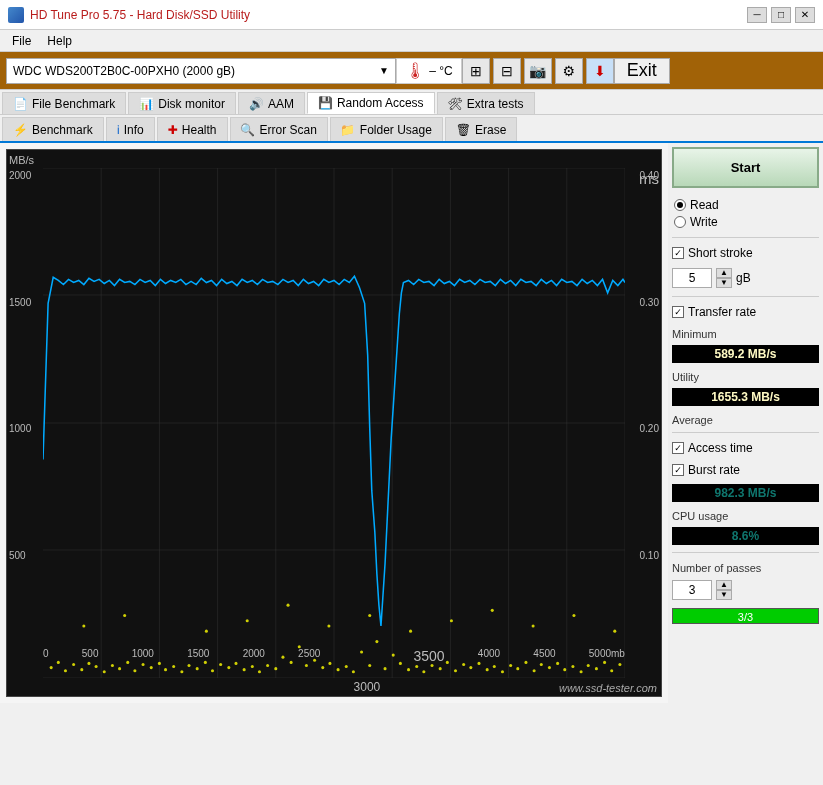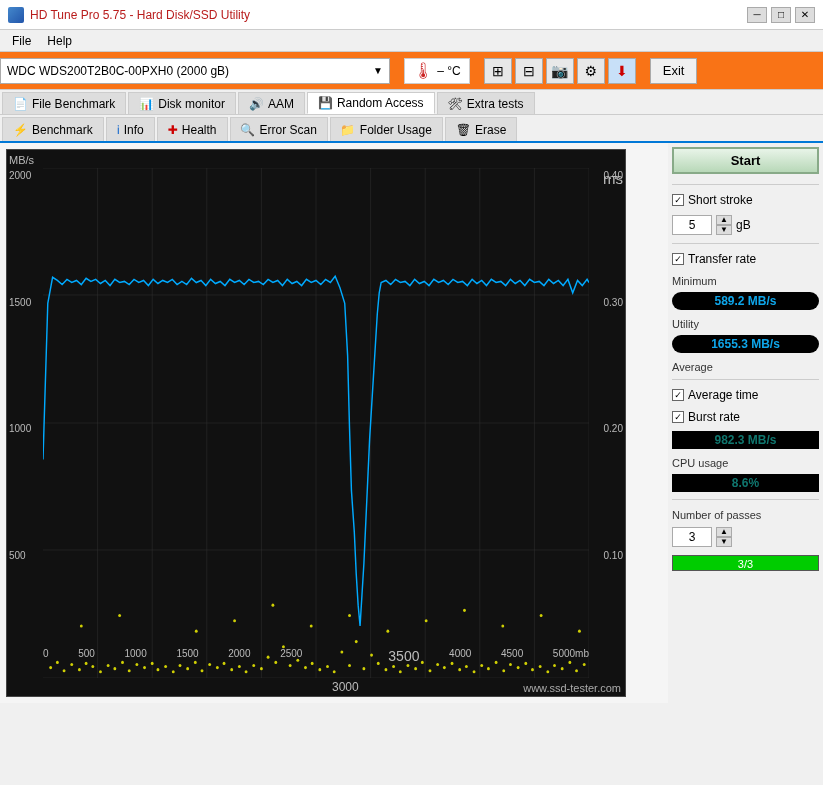--- a/index.html
+++ b/index.html
@@ -10,67 +10,67 @@
     #titlebar .icon { width: 16px; height: 16px; margin-right: 6px; background: linear-gradient(135deg, #4488cc, #2255aa); border-radius: 2px; display: inline-block; }
     #titlebar .title { font-size: 12px; color: #b91c1c; flex: 1; }
     #titlebar .winbtns { display: flex; gap: 4px; }
     #titlebar .winbtn { width: 20px; height: 16px; background: #ddd; border: 1px solid #aaa; display: flex; align-items: center; justify-content: center; font-size: 10px; cursor: pointer; }
     
     
     #menubar { background: #f0f0f0; display: flex; gap: 0; padding: 2px 4px; border-bottom: 1px solid #ccc; height: 22px; align-items: center; }
     #menubar span { padding: 2px 8px; cursor: pointer; font-size: 12px; }
     
     
-    #toolbar { background: #f97316; display: flex; align-items: center; padding: 4px 0; border-bottom: 1px solid #ccc; height: 38px; gap: 14px; }
+    #toolbar { background: #a16207; display: flex; align-items: center; padding: 4px 6px; border-bottom: 1px solid #ccc; height: 38px; gap: 0; }
     .drive-select { width: 390px; height: 26px; background: #fff; border: 1px solid #aaa; padding: 2px 6px; font-size: 12px; display: flex; align-items: center; justify-content: space-between; cursor: pointer; }
     .drive-select .arrow { font-size: 10px; }
     .temp-display { display: flex; align-items: center; gap: 4px; padding: 2px 8px; border: 1px solid #ccc; background: #fff; height: 26px; font-size: 12px; }
     .toolbar-icons { display: flex; gap: 3px; }
     .toolbar-icon { width: 28px; height: 26px; background: #e8e8e8; border: 1px solid #aaa; display: flex; align-items: center; justify-content: center; cursor: pointer; font-size: 14px; }
     .toolbar-icon.active { background: #c8e0f8; }
-    .exit-btn { background: #f0f0f0; border: 1px solid #aaa; padding: 2px 12px; height: 26px; cursor: pointer; font-size: 13px; display: flex; align-items: center; }
+    .exit-btn { background: #f0f0f0; border: 1px solid #aaa; padding: 2px 12px; height: 26px; cursor: pointer; font-size: 18px; display: flex; align-items: center; }
     
     
     #tabs1 { display: flex; background: #f0f0f0; border-bottom: 1px solid #ccc; padding: 2px 2px 0; gap: 0; }
     #tabs2 { display: flex; background: #f0f0f0; border-bottom: 2px solid #0078d7; padding: 2px 2px 0; gap: 0; }
     .tab { display: flex; align-items: center; gap: 4px; padding: 3px 10px; border: 1px solid #ccc; border-bottom: none; background: #ddd; cursor: pointer; font-size: 12px; margin-right: 2px; }
     .tab.active { background: #fff; border-bottom: 1px solid #fff; }
     
     
     #main { display: flex; height: calc(785px - 30px - 22px - 38px - 24px - 24px); background: #f5f5f5; }
     
     
     #right-panel { width: 155px; background: #f0f0f0; padding: 4px; display: flex; flex-direction: column; gap: 4px; }
     
-    .start-btn { background: linear-gradient(to bottom, #e8f4e8, #b8d8b8); border: 2px solid #88aa88; padding: 4px; text-align: center; cursor: pointer; font-size: 13px; font-weight: bold; margin-bottom: 4px; }
+    .start-btn { background: linear-gradient(to bottom, #e8f4e8, #b8d8b8); border: 2px solid #88aa88; padding: 11px; text-align: center; cursor: pointer; font-size: 13px; font-weight: bold; margin-bottom: 4px; }
     
     .radio-group { display: flex; flex-direction: column; gap: 3px; padding: 2px; }
     .radio-row { display: flex; align-items: center; gap: 4px; font-size: 12px; }
     .radio-btn { width: 12px; height: 12px; border-radius: 50%; border: 1px solid #666; display: inline-flex; align-items: center; justify-content: center; background: #fff; }
     .radio-btn.selected::after { content: ''; width: 6px; height: 6px; border-radius: 50%; background: #000; display: block; }
     
     .checkbox-row { display: flex; align-items: center; gap: 4px; font-size: 12px; padding: 2px 0; }
     .checkbox { width: 12px; height: 12px; border: 1px solid #666; background: #fff; display: flex; align-items: center; justify-content: center; font-size: 9px; }
     
     .spinner-row { display: flex; align-items: center; gap: 4px; margin: 2px 0; }
     .spinner-input { width: 40px; height: 20px; border: 1px solid #aaa; background: #fff; text-align: center; font-size: 12px; }
     .spinner-btns { display: flex; flex-direction: column; }
     .spinner-btn { width: 16px; height: 10px; background: #ddd; border: 1px solid #aaa; display: flex; align-items: center; justify-content: center; font-size: 8px; cursor: pointer; line-height: 1; }
     
     .stat-label { font-size: 11px; color: #333; margin-top: 3px; }
     .stat-value { background: #000; color: #00ccff; font-size: 12px; font-weight: bold; text-align: center; padding: 2px 4px; margin: 1px 0; }
-    .stat-value.cyan { color: #0ea5e9; border-radius: 9px; }
+    .stat-value.cyan { color: #fef9c3; }
     .stat-value.yellow { color: #ffff00; }
     .stat-value.white { color: #0f766e; }
     
     .progress-bar-container { background: #000; height: 16px; border: 1px solid #555; margin: 2px 0; }
     .progress-bar { background: #00cc00; height: 100%; }
     
     
-    #watermark { position: absolute; bottom: 2px; right: 4px; color: #aaa; font-size: 11px; }
+    #watermark { position: absolute; bottom: 2px; right: 4px; color: #aaa; font-size: 11px; font-style: italic; }
     
     .chart-wrapper { flex: 1; display: flex; flex-direction: column; margin: 4px; }
     
     svg { display: block; }
     
     .section-divider { border-top: 1px solid #ccc; margin: 2px 0; }
   </style>
 </head>
 <body>
 
@@ -151,21 +151,21 @@
   <div class="tab">
     <span>📁</span>
     <span>Folder Usage</span>
   </div>
   <div class="tab">
     <span>🗑</span>
     <span>Erase</span>
   </div>
 </div>
 
-<div id="main" style="display:flex; height:560px;gap:36px;">
+<div id="main" style="display:flex; height:560px;">
 
   <div class="chart-wrapper">
     <div style="position:relative; flex:1; background:#111; border:1px solid #444; margin:2px; overflow:hidden;">
 
       <div style="position:absolute; top:4px; left:2px; color:#bbb; font-size:11px;">MB/s</div>
 
       <div style="position:absolute; top:20px; right:2px; color:#bbb; font-size:15px;">ms</div>
 
       <div style="position:absolute; left:2px; top:20px; bottom:20px; display:flex; flex-direction:column; justify-content:space-between; width:34px;">
         <span style="color:#bbb;font-size:10px;">2000</span>
@@ -438,20 +438,30 @@
       </div>
 
       <div id="watermark">www.ssd-tester.com</div>
     </div>
   </div>
 
   <div id="right-panel">
 
     <div class="start-btn">Start</div>
 
+    <div class="radio-group">
+      <div class="radio-row">
+        <div class="radio-btn selected"></div>
+        <span>Read</span>
+      </div>
+      <div class="radio-row">
+        <div class="radio-btn"></div>
+        <span>Write</span>
+      </div>
+    </div>
 
     <div class="section-divider"></div>
 
     <div class="checkbox-row">
       <div class="checkbox">✓</div>
       <span>Short stroke</span>
     </div>
     <div class="spinner-row">
       <input class="spinner-input" type="text" value="5" style="">
       <div class="spinner-btns">
@@ -473,21 +483,21 @@
 
     <div class="stat-label">Utility</div>
     <div class="stat-value cyan">1655.3 MB/s</div>
 
     <div class="stat-label">Average</div>
 
     <div class="section-divider"></div>
 
     <div class="checkbox-row">
       <div class="checkbox">✓</div>
-      <span>Average time</span>
+      <span>Access time</span>
     </div>
 
     <div class="checkbox-row">
       <div class="checkbox">✓</div>
       <span>Burst rate</span>
     </div>
     <div class="stat-value white">982.3 MB/s</div>
 
     <div class="stat-label">CPU usage</div>
     <div class="stat-value white">8.6%</div>

